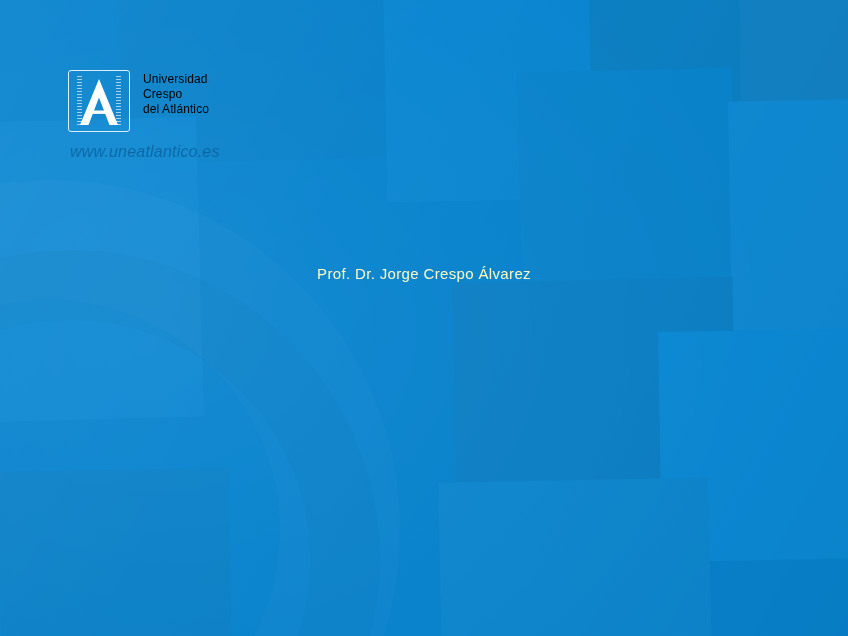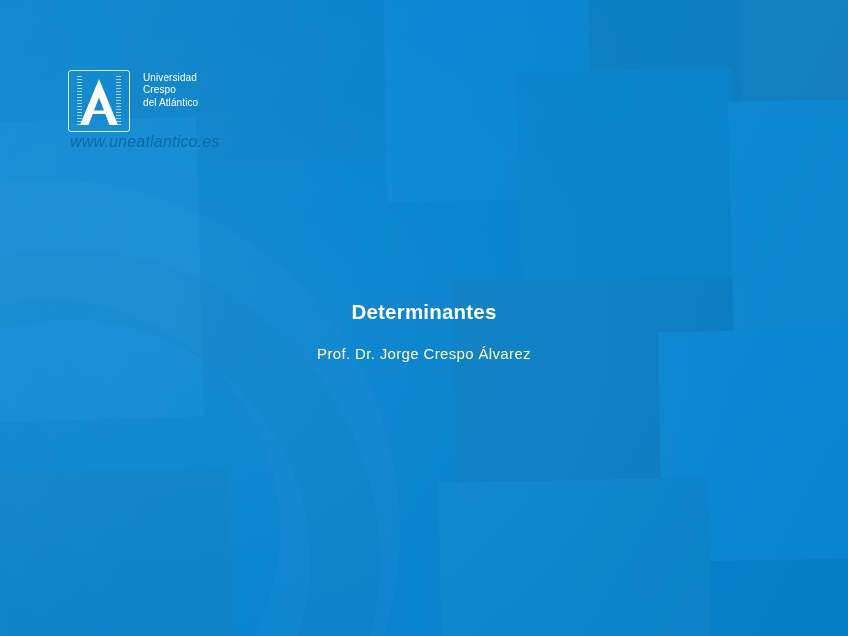--- a/index.html
+++ b/index.html
@@ -141,32 +141,32 @@
       rgba(255,255,255,0) 3px);
   }
   .micro-l { left: 2px; }
   .micro-r { right: 2px; }
 
   .logo-svg { position: absolute; left: 0; top: 0; }
 
   .logo-words {
     margin-left: 13px;
     padding-top: 2px;
-    color: #ffffff;
-    font-size: 10px;
+    color: #000000;
+    font-size: 12px;
     line-height: 1.23;
     font-weight: 400;
     letter-spacing: 0.1px;
     white-space: nowrap;
   }
 
   #logo-url {
     position: absolute;
     left: 70px;
-    top: 133px;
+    top: 143px;
     font-size: 16px;
     font-style: italic;
     font-weight: 400;
     color: rgba(8, 92, 148, 0.72);
     letter-spacing: 0.2px;
     z-index: 5;
     white-space: nowrap;
   }
 
   
@@ -243,17 +243,16 @@
       <div>Universidad</div>
       <div>Crespo</div>
       <div>del Atlántico</div>
     </div>
 
   </div>
 
   <div id="logo-url">www.uneatlantico.es</div>
 
   <div id="title-group">
-    <div id="subtitle">Determinantes</div>
     <div id="author">Prof. Dr. Jorge Crespo Álvarez</div>
   </div>
 
 </div>
 
 </body></html>

